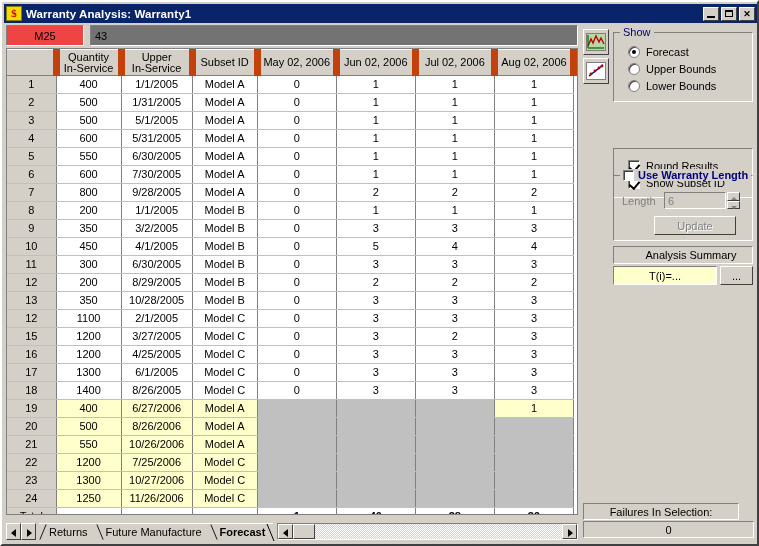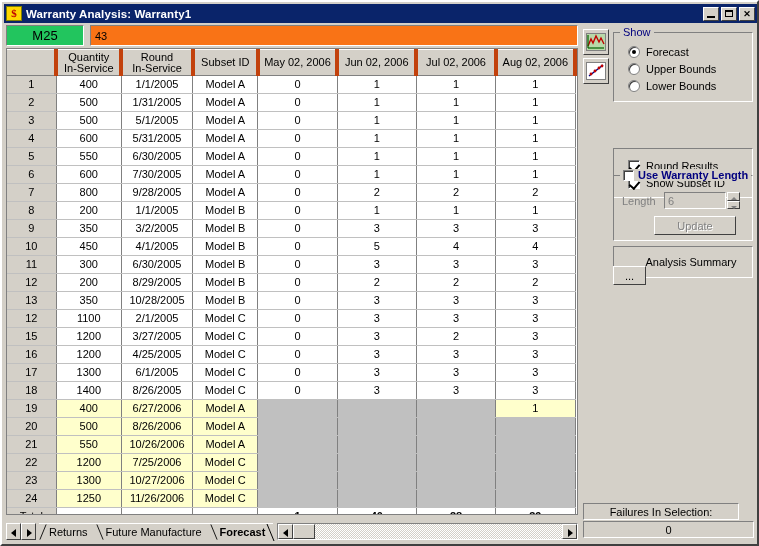--- a/index.html
+++ b/index.html
@@ -49,29 +49,29 @@
   .tbtn.min::after{content:"";position:absolute;left:3px;bottom:2px;width:8px;height:2px;background:#000;}
   .tbtn.max::after{content:"";position:absolute;left:3px;top:2px;width:8px;height:7px;border:1px solid #000;border-top-width:2px;box-sizing:border-box;}
   .tbtn.cls{font-family:"Liberation Sans",sans-serif;font-weight:bold;}
 
   
   .formbar{
     position:absolute;left:4px;top:23px;width:572px;height:21px;
     display:flex;align-items:stretch;
   }
   .namebox{
-    width:78px;background:#22c55e;
+    width:78px;background:#ef4444;
     border-top:1px solid #808080;border-left:1px solid #808080;
     border-right:1px solid #ffffff;border-bottom:1px solid #ffffff;
     box-sizing:border-box;
     display:flex;align-items:center;justify-content:center;
-    font-size:13px;color:#000;
+    font-size:11px;color:#000;
   }
   .formula-input{
-    flex:1;margin-left:6px;background:#f97316;
+    flex:1;margin-left:6px;background:#737373;
     border-top:1px solid #808080;border-left:1px solid #808080;
     border-right:1px solid #ffffff;border-bottom:1px solid #ffffff;
     box-sizing:border-box;
     display:flex;align-items:center;
     padding-left:4px;font-size:11px;color:#000;
   }
 
   
   .gridwrap{
     position:absolute;left:4px;top:46px;width:572px;height:467px;
@@ -84,21 +84,21 @@
   table.grid td,table.grid th{
     font-size:11px;font-weight:normal;
     border-right:1px solid #808080;
     border-bottom:1px solid #c0c0c0;
     padding:0;height:17px;line-height:17px;
     text-align:center;color:#000;overflow:hidden;white-space:nowrap;
     box-sizing:border-box;
   }
   table.grid thead th{
     background:#d4d0c8;
-    border-right:4px solid #c2410c;
+    border-right:7px solid #c2410c;
     border-bottom:1px solid #808080;
     border-top:1px solid #ffffff;
     height:26px;line-height:11px;
     vertical-align:middle;
     font-size:11px;
   }
   table.grid thead th .l1{display:block;}
   table.grid thead th .l2{display:block;}
   td.rowhdr{
     background:#d4d0c8;
@@ -312,21 +312,21 @@
         <tr id="hdr-row">
             <th>
               <span class="l1"></span>
               <span class="l2"></span>
             </th>
             <th>
               <span class="l1">Quantity</span>
               <span class="l2">In-Service</span>
             </th>
             <th>
-              <span class="l1">Round</span>
+              <span class="l1">Upper</span>
               <span class="l2">In-Service</span>
             </th>
             <th>
               <span class="l1">Subset ID</span>
               <span class="l2"></span>
             </th>
             <th>
               <span class="l1">May 02, 2006</span>
               <span class="l2"></span>
             </th>
@@ -664,22 +664,23 @@
         <span class="lbl dis" style="width:42px;">Length</span>
         <span class="txtfield" style="width:62px;height:17px;">6</span>
         <span class="spin" style="height:17px;margin-left:1px;">
           <div class="up"></div>
           <div class="dn"></div>
         </span>
       </div>
       <div class="btn dis" style="position:absolute;left:40px;top:40px;width:82px;height:19px;">Update</div>
     </div>
 
-    <div class="sunken" style="position:absolute;left:32px;top:221px;width:140px;height:32px;padding-left:16px;">Analysis Summary</div>
+    <div class="sunken" style="position:absolute;left:32px;top:221px;width:140px;height:18px;padding-left:16px;">Analysis Summary</div>
     <div style="position:absolute;left:32px;top:241px;width:140px;height:19px;display:flex;gap:3px;">
+      <div class="yellowfield" style="flex:1;">T(i)=...</div>
       <div class="btn" style="width:33px;">...</div>
     </div>
 
     <div class="sunken" style="position:absolute;left:2px;top:478px;width:156px;height:17px;">Failures In Selection:</div>
     <div class="sunken" style="position:absolute;left:2px;top:496px;width:171px;height:17px;background:#d4d0c8;">0</div>
   </div>
 
   <div class="tabbar">
     <div class="navbtns">
       <div class="navb left"></div>

